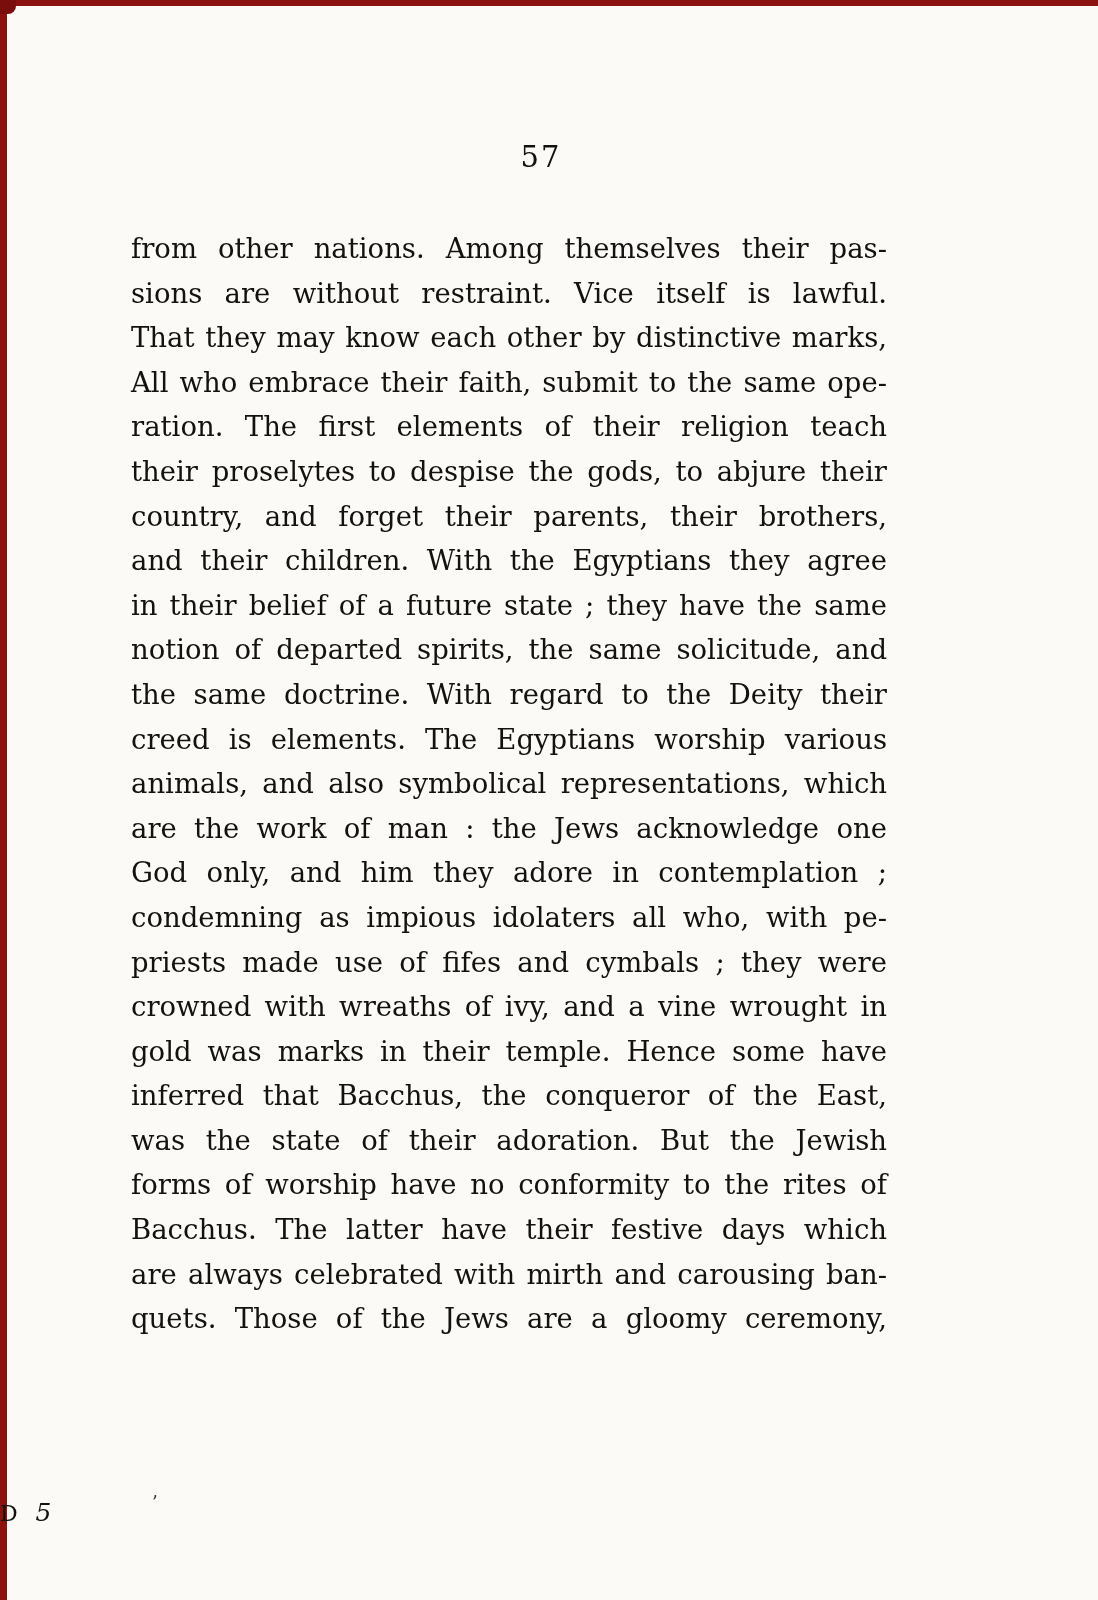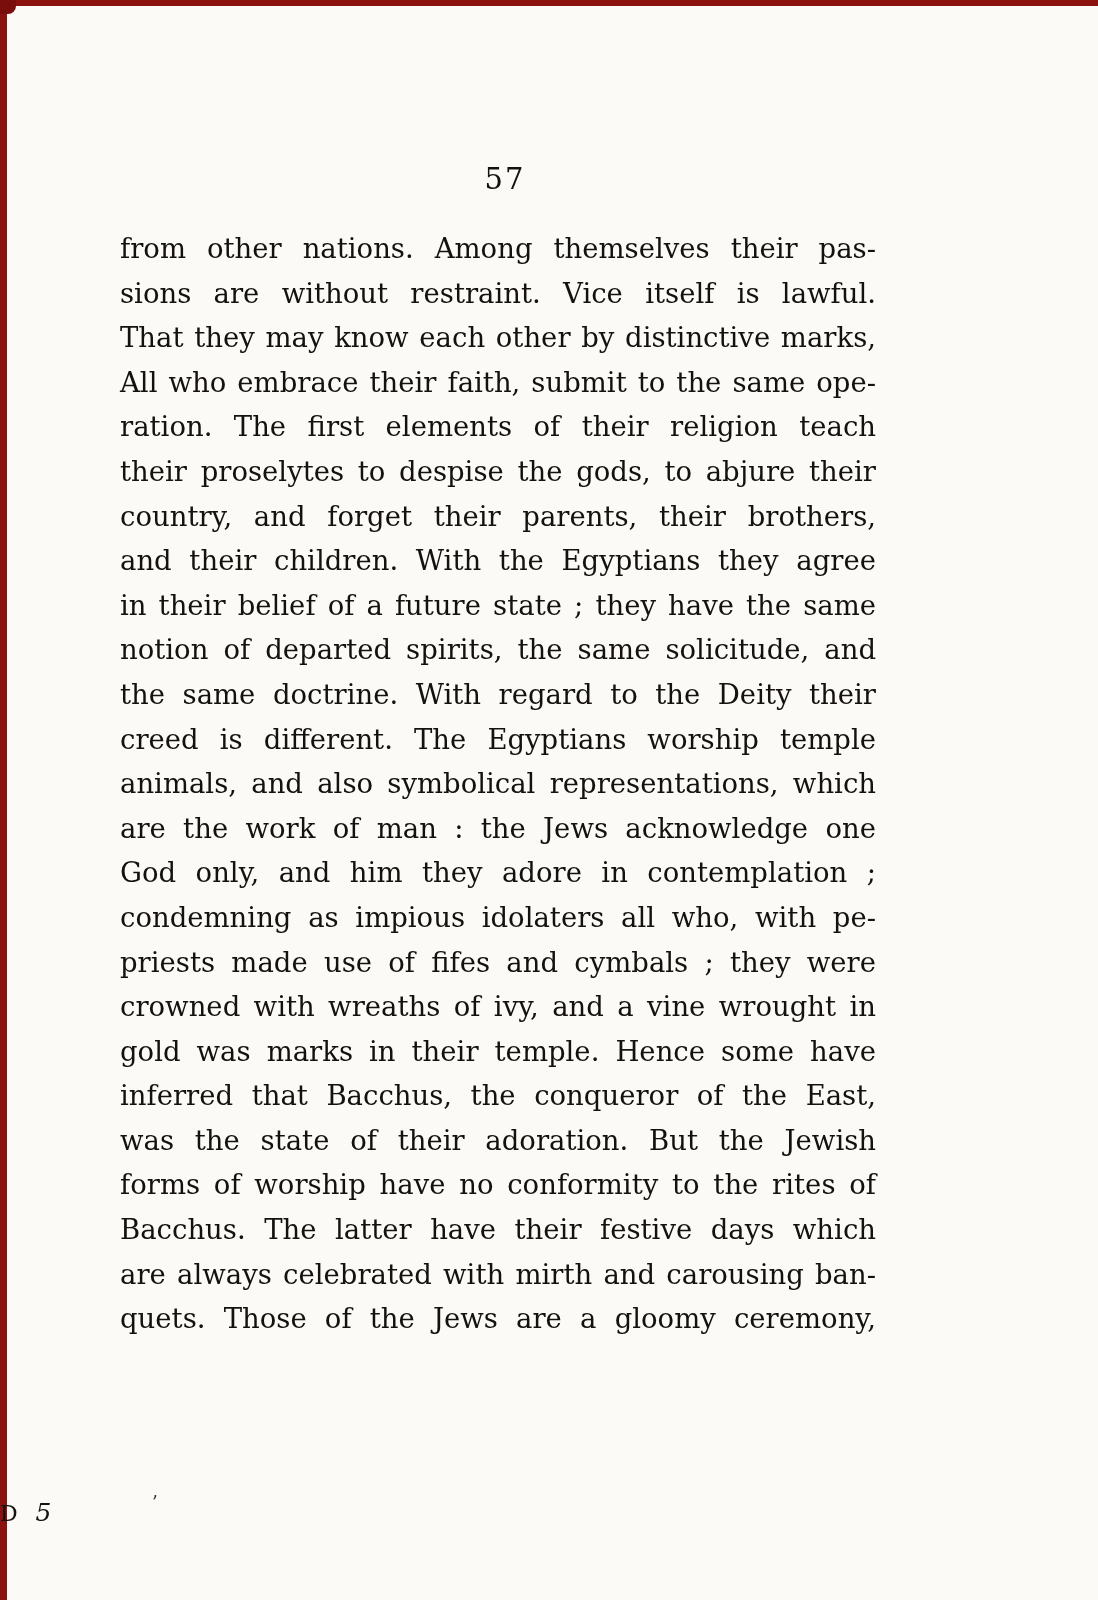--- a/index.html
+++ b/index.html
@@ -29,29 +29,30 @@
   }
   .scan-edge-corner {
     position: absolute;
     left: 0; top: 0;
     width: 16px; height: 14px;
     background: #7a0e0c;
     border-bottom-right-radius: 8px;
   }
   .page-number {
     position: absolute;
-    left: 0; top: 162px;
+    left: 0; top: 140px;
     width: 1010px;
     text-align: center;
     font-size: 29px;
     letter-spacing: 2px;
+    padding-left: 36px;
   }
   .text-block {
     position: absolute;
-    left: 120px;
+    left: 131px;
     top: 226px;
     width: 756px;
   }
   .text-line {
     font-size: 27.5px;
     line-height: 44.6px;
     height: 44.6px;
     white-space: nowrap;
     text-align: justify;
     text-align-last: justify;
@@ -94,21 +95,21 @@
     <div class="text-line">sions are without restraint. Vice itself is lawful.</div>
     <div class="text-line">That they may know each other by distinctive marks,</div>
     <div class="text-line">All who embrace their faith, submit to the same ope-</div>
     <div class="text-line">ration. The first elements of their religion teach</div>
     <div class="text-line">their proselytes to despise the gods, to abjure their</div>
     <div class="text-line">country, and forget their parents, their brothers,</div>
     <div class="text-line">and their children. With the Egyptians they agree</div>
     <div class="text-line">in their belief of a future state ; they have the same</div>
     <div class="text-line">notion of departed spirits, the same solicitude, and</div>
     <div class="text-line">the same doctrine. With regard to the Deity their</div>
-    <div class="text-line">creed is different. The Egyptians worship temple</div>
+    <div class="text-line">creed is elements. The Egyptians worship various</div>
     <div class="text-line">animals, and also symbolical representations, which</div>
     <div class="text-line">are the work of man : the Jews acknowledge one</div>
     <div class="text-line">God only, and him they adore in contemplation ;</div>
     <div class="text-line">condemning as impious idolaters all who, with pe-</div>
     <div class="text-line">priests made use of fifes and cymbals ; they were</div>
     <div class="text-line">crowned with wreaths of ivy, and a vine wrought in</div>
     <div class="text-line">gold was marks in their temple. Hence some have</div>
     <div class="text-line">inferred that Bacchus, the conqueror of the East,</div>
     <div class="text-line">was the state of their adoration. But the Jewish</div>
     <div class="text-line">forms of worship have no conformity to the rites of</div>

